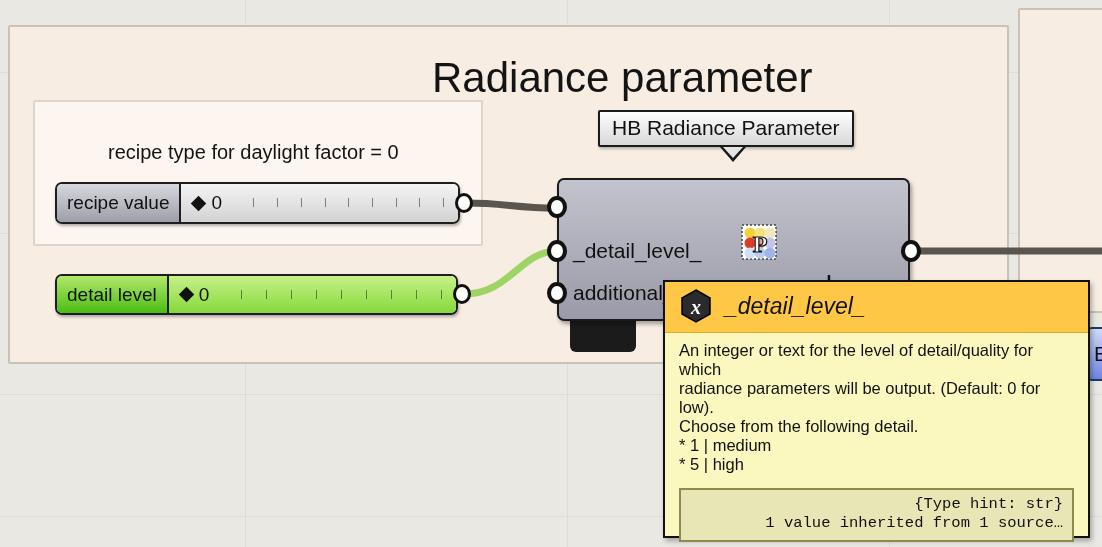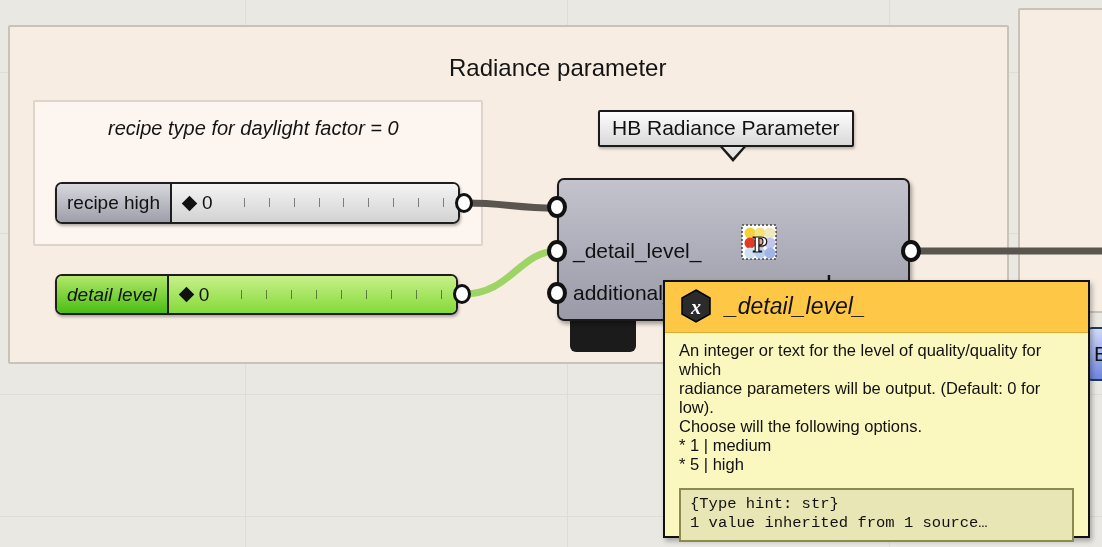--- a/index.html
+++ b/index.html
@@ -56,21 +56,21 @@
     box-sizing:border-box;
     white-space:nowrap;
   }
   .slider .track{
     position:relative;flex:1;
     display:flex;align-items:center;
     box-sizing:border-box;
   }
   .slider.grey .name{background:linear-gradient(#d7d7dd,#9e9eab);}
   .slider.grey .track{background:linear-gradient(#f4f4f4,#d2d2d2);}
-  .slider.green .name{background:linear-gradient(#b2e86a,#4bbd13);font-style:italic;}
+  .slider.green .name{background:linear-gradient(#b2e86a,#4bbd13);}
   .slider.green .track{background:linear-gradient(#c8f08a,#85da39);}
   .slider .diamond{
     margin-left:12px;margin-right:7px;
     width:11px;height:11px;background:#111;
     transform:rotate(45deg);flex:none;
   }
   .slider .val{font-size:19px;color:#111;flex:none;}
   .slider .ticks{
     position:absolute;left:72px;right:14px;top:50%;
     height:10px;margin-top:-5px;
@@ -172,53 +172,53 @@
   }
   .tt-body p{margin:0;}
   .tt-code{
     margin:10px 14px 14px;
     border:2px solid #8d8a4e;
     background:#e8e6b4;
     padding:5px 9px 7px;
     font-family:"Liberation Mono", monospace;
     font-size:15.5px;line-height:19px;color:#111;
   }
-  .tt-code div{white-space:pre;}
+  .tt-code div{white-space:pre;text-align:right;}
 </style>
 </head>
 <body>
 
 <div id="canvas">
 
   <div class="grid-v" style="left:245px"></div>
   <div class="grid-v" style="left:567px"></div>
   <div class="grid-v" style="left:889px"></div>
   <div class="grid-h" style="top:72px"></div>
   <div class="grid-h" style="top:233px"></div>
   <div class="grid-h" style="top:394px"></div>
   <div class="grid-h" style="top:516px"></div>
 
   <div class="group" style="left:8px;top:25px;width:1001px;height:339px;"></div>
 
   <div class="group" style="left:1018px;top:8px;width:120px;height:305px;"></div>
 
-  <div class="group-title" style="left:449px;top:54px;font-size:24px;">Radiance parameter</div>
+  <div class="group-title" style="left:432px;top:54px;font-size:42px;">Radiance parameter</div>
 
   <div class="group inner" style="left:33px;top:100px;width:450px;height:146px;"></div>
 
-  <div class="group-title" style="left:108px;top:117px;font-size:20px;font-style:italic;">recipe type for daylight factor = 0</div>
+  <div class="group-title" style="left:108px;top:141px;font-size:20px;">recipe type for daylight factor = 0</div>
 
   <svg class="wires">
     <path d="M466,203 C505,203 515,208 557,208" stroke="#5a564f" stroke-width="7" fill="none"></path>
     <path d="M464,294 C510,294 520,251 557,251" stroke="#9ed465" stroke-width="7" fill="none"></path>
     <path d="M912,251 L1102,251" stroke="#5a564f" stroke-width="7" fill="none"></path>
   </svg>
 
   <div class="slider grey" style="left:55px;top:182px;width:405px;height:42px;">
-    <div class="name">recipe high</div>
+    <div class="name">recipe value</div>
     <div class="track">
       <span class="diamond"></span>
       <span class="val">0</span>
       <span class="ticks">
         <i></i>
           <i></i>
           <i></i>
           <i></i>
           <i></i>
           <i></i>
@@ -285,23 +285,23 @@
 
   <div class="tooltip" style="left:663px;top:280px;width:427px;height:258px;">
     <div class="tt-head">
       <svg class="tt-hex" viewBox="0 0 34 34">
         <polygon points="17,1 31,9 31,25 17,33 3,25 3,9" fill="#2b2b2b" stroke="#000" stroke-width="1.5"></polygon>
         <text x="17" y="25" font-family="Liberation Serif, serif" font-size="20" font-style="italic" font-weight="bold" text-anchor="middle" fill="#ffffff">x</text>
       </svg>
       <span class="tt-title">_detail_level_</span>
     </div>
     <div class="tt-body">
-      <p>An integer or text for the level of quality/quality for which</p>
+      <p>An integer or text for the level of detail/quality for which</p>
       <p>radiance parameters will be output. (Default: 0 for low).</p>
-      <p>Choose will the following options.</p>
+      <p>Choose from the following detail.</p>
       <p>* 1 | medium</p>
       <p>* 5 | high</p>
     </div>
     <div class="tt-code">
       <div>{Type hint: str}</div>
       <div>1 value inherited from 1 source…</div>
 
     </div>
   </div>
 

